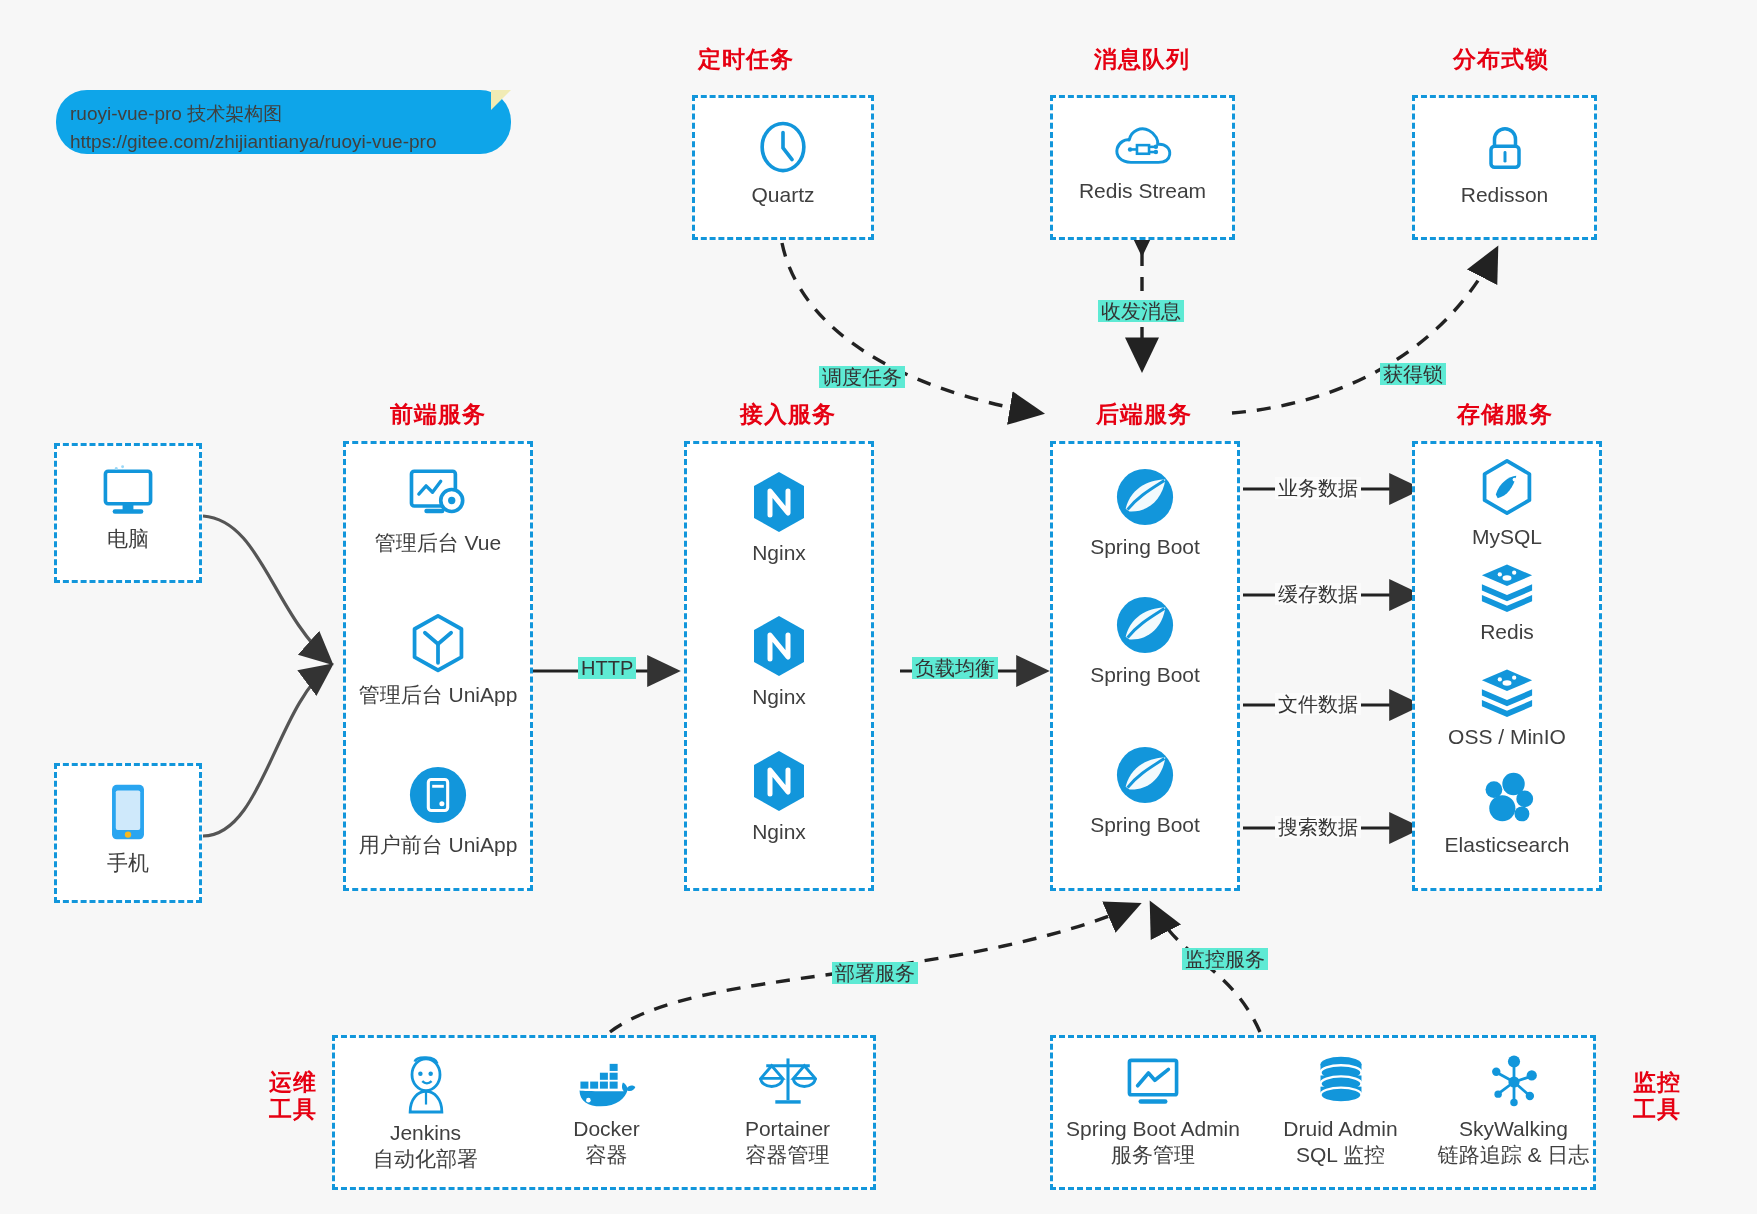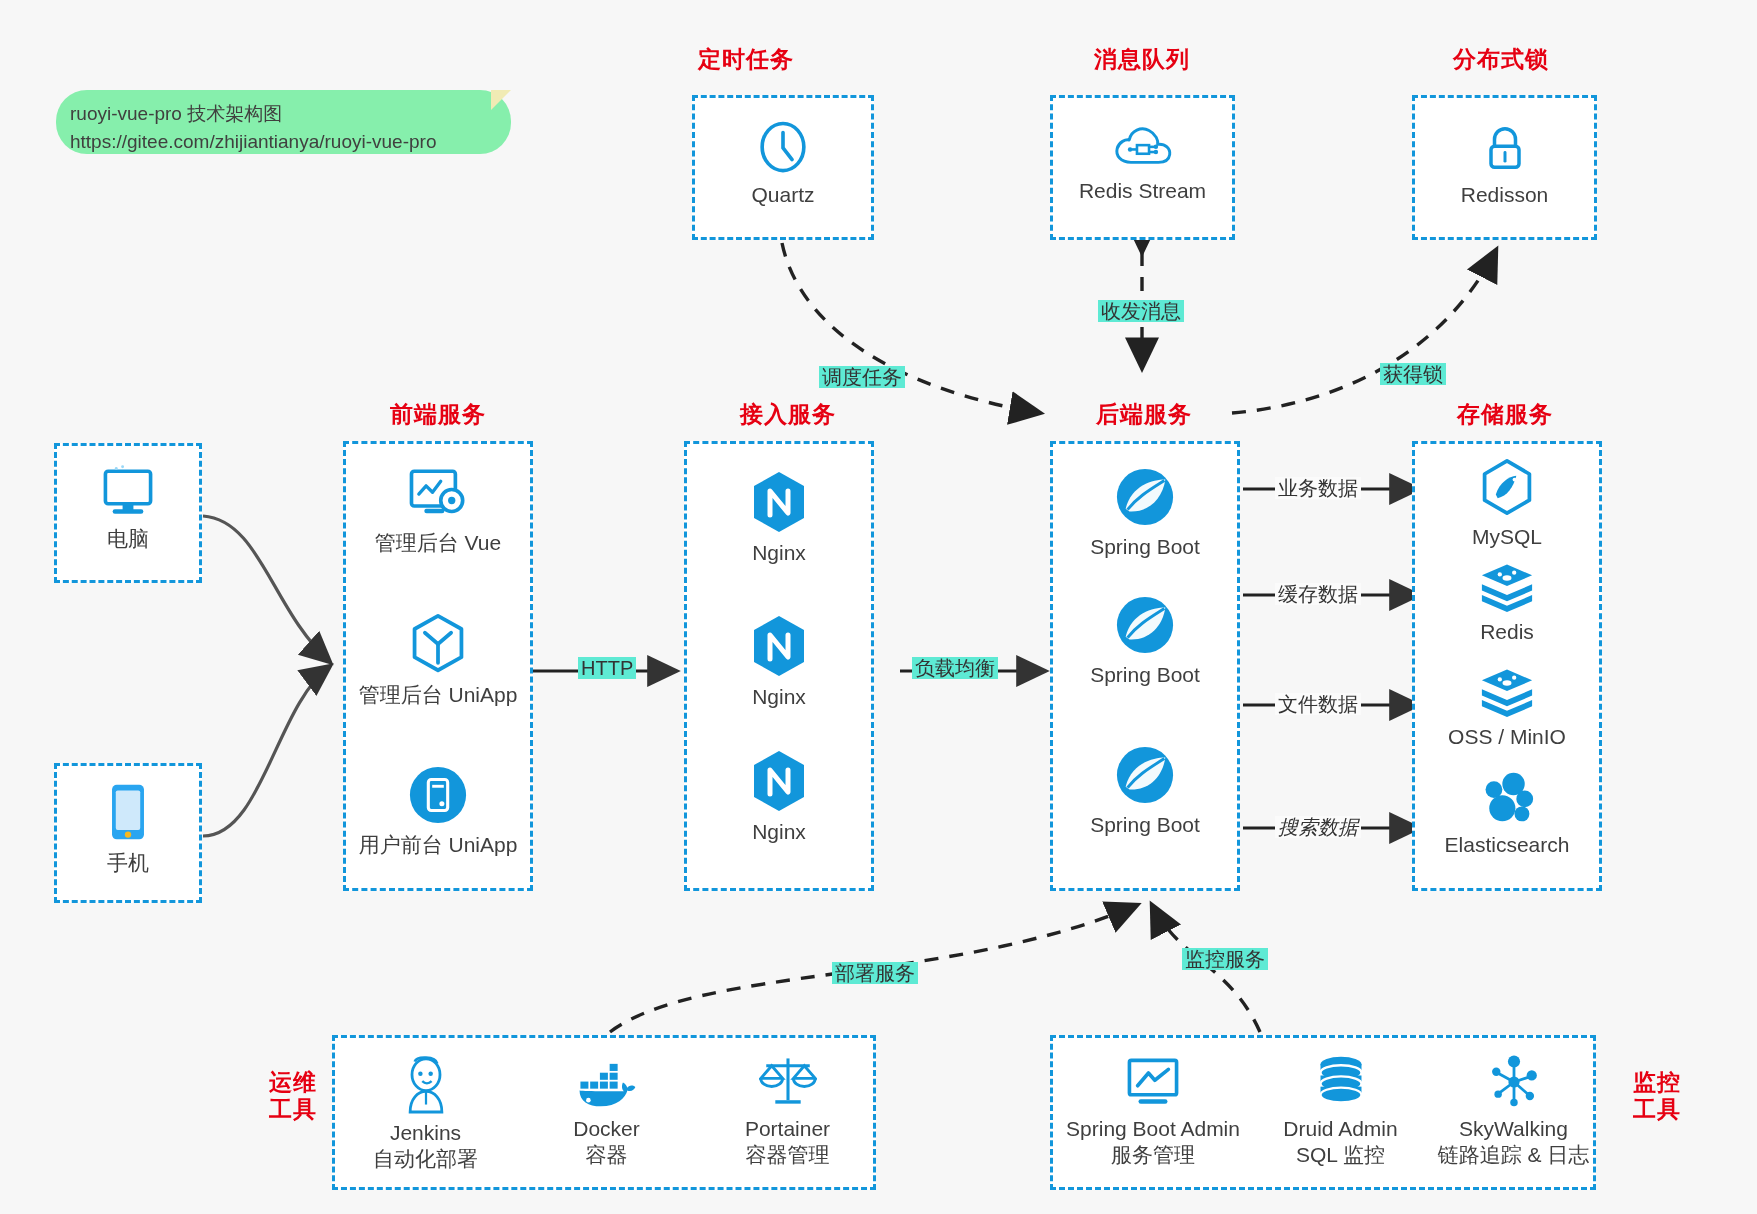--- a/index.html
+++ b/index.html
@@ -50,21 +50,21 @@
     display:block;
     font-size:21px;
     color:#3f3f3f;
     white-space:nowrap;
     line-height:1.25;
   }
 
   
   .note{
     position:absolute;
-    background:#86efac;
+    background:#0ea5e9;
     padding:10px 14px 12px 14px;
     box-sizing:border-box;
     font-size:19px;
     color:#40403f;
     line-height:1.45;
     white-space:nowrap;
     border-radius:31px;
   }
   .note .fold{
     position:absolute;right:0;top:0;width:0;height:0;
@@ -474,17 +474,17 @@
   </div>
 
   <div class="elabel" style="left:578px;top:657px;">HTTP</div>
   <div class="elabel" style="left:912px;top:657px;">负载均衡</div>
   <div class="elabel" style="left:819px;top:366px;">调度任务</div>
   <div class="elabel" style="left:1098px;top:300px;">收发消息</div>
   <div class="elabel" style="left:1380px;top:363px;">获得锁</div>
   <div class="elabel onwhite" style="left:1275px;top:477px;">业务数据</div>
   <div class="elabel onwhite" style="left:1275px;top:583px;">缓存数据</div>
   <div class="elabel onwhite" style="left:1275px;top:693px;">文件数据</div>
-  <div class="elabel onwhite" style="left:1275px;top:816px;font-style:italic;">搜索数据</div>
+  <div class="elabel onwhite" style="left:1275px;top:816px;">搜索数据</div>
   <div class="elabel" style="left:832px;top:962px;">部署服务</div>
   <div class="elabel" style="left:1182px;top:948px;">监控服务</div>
 
 </div>
 
 </body></html>

